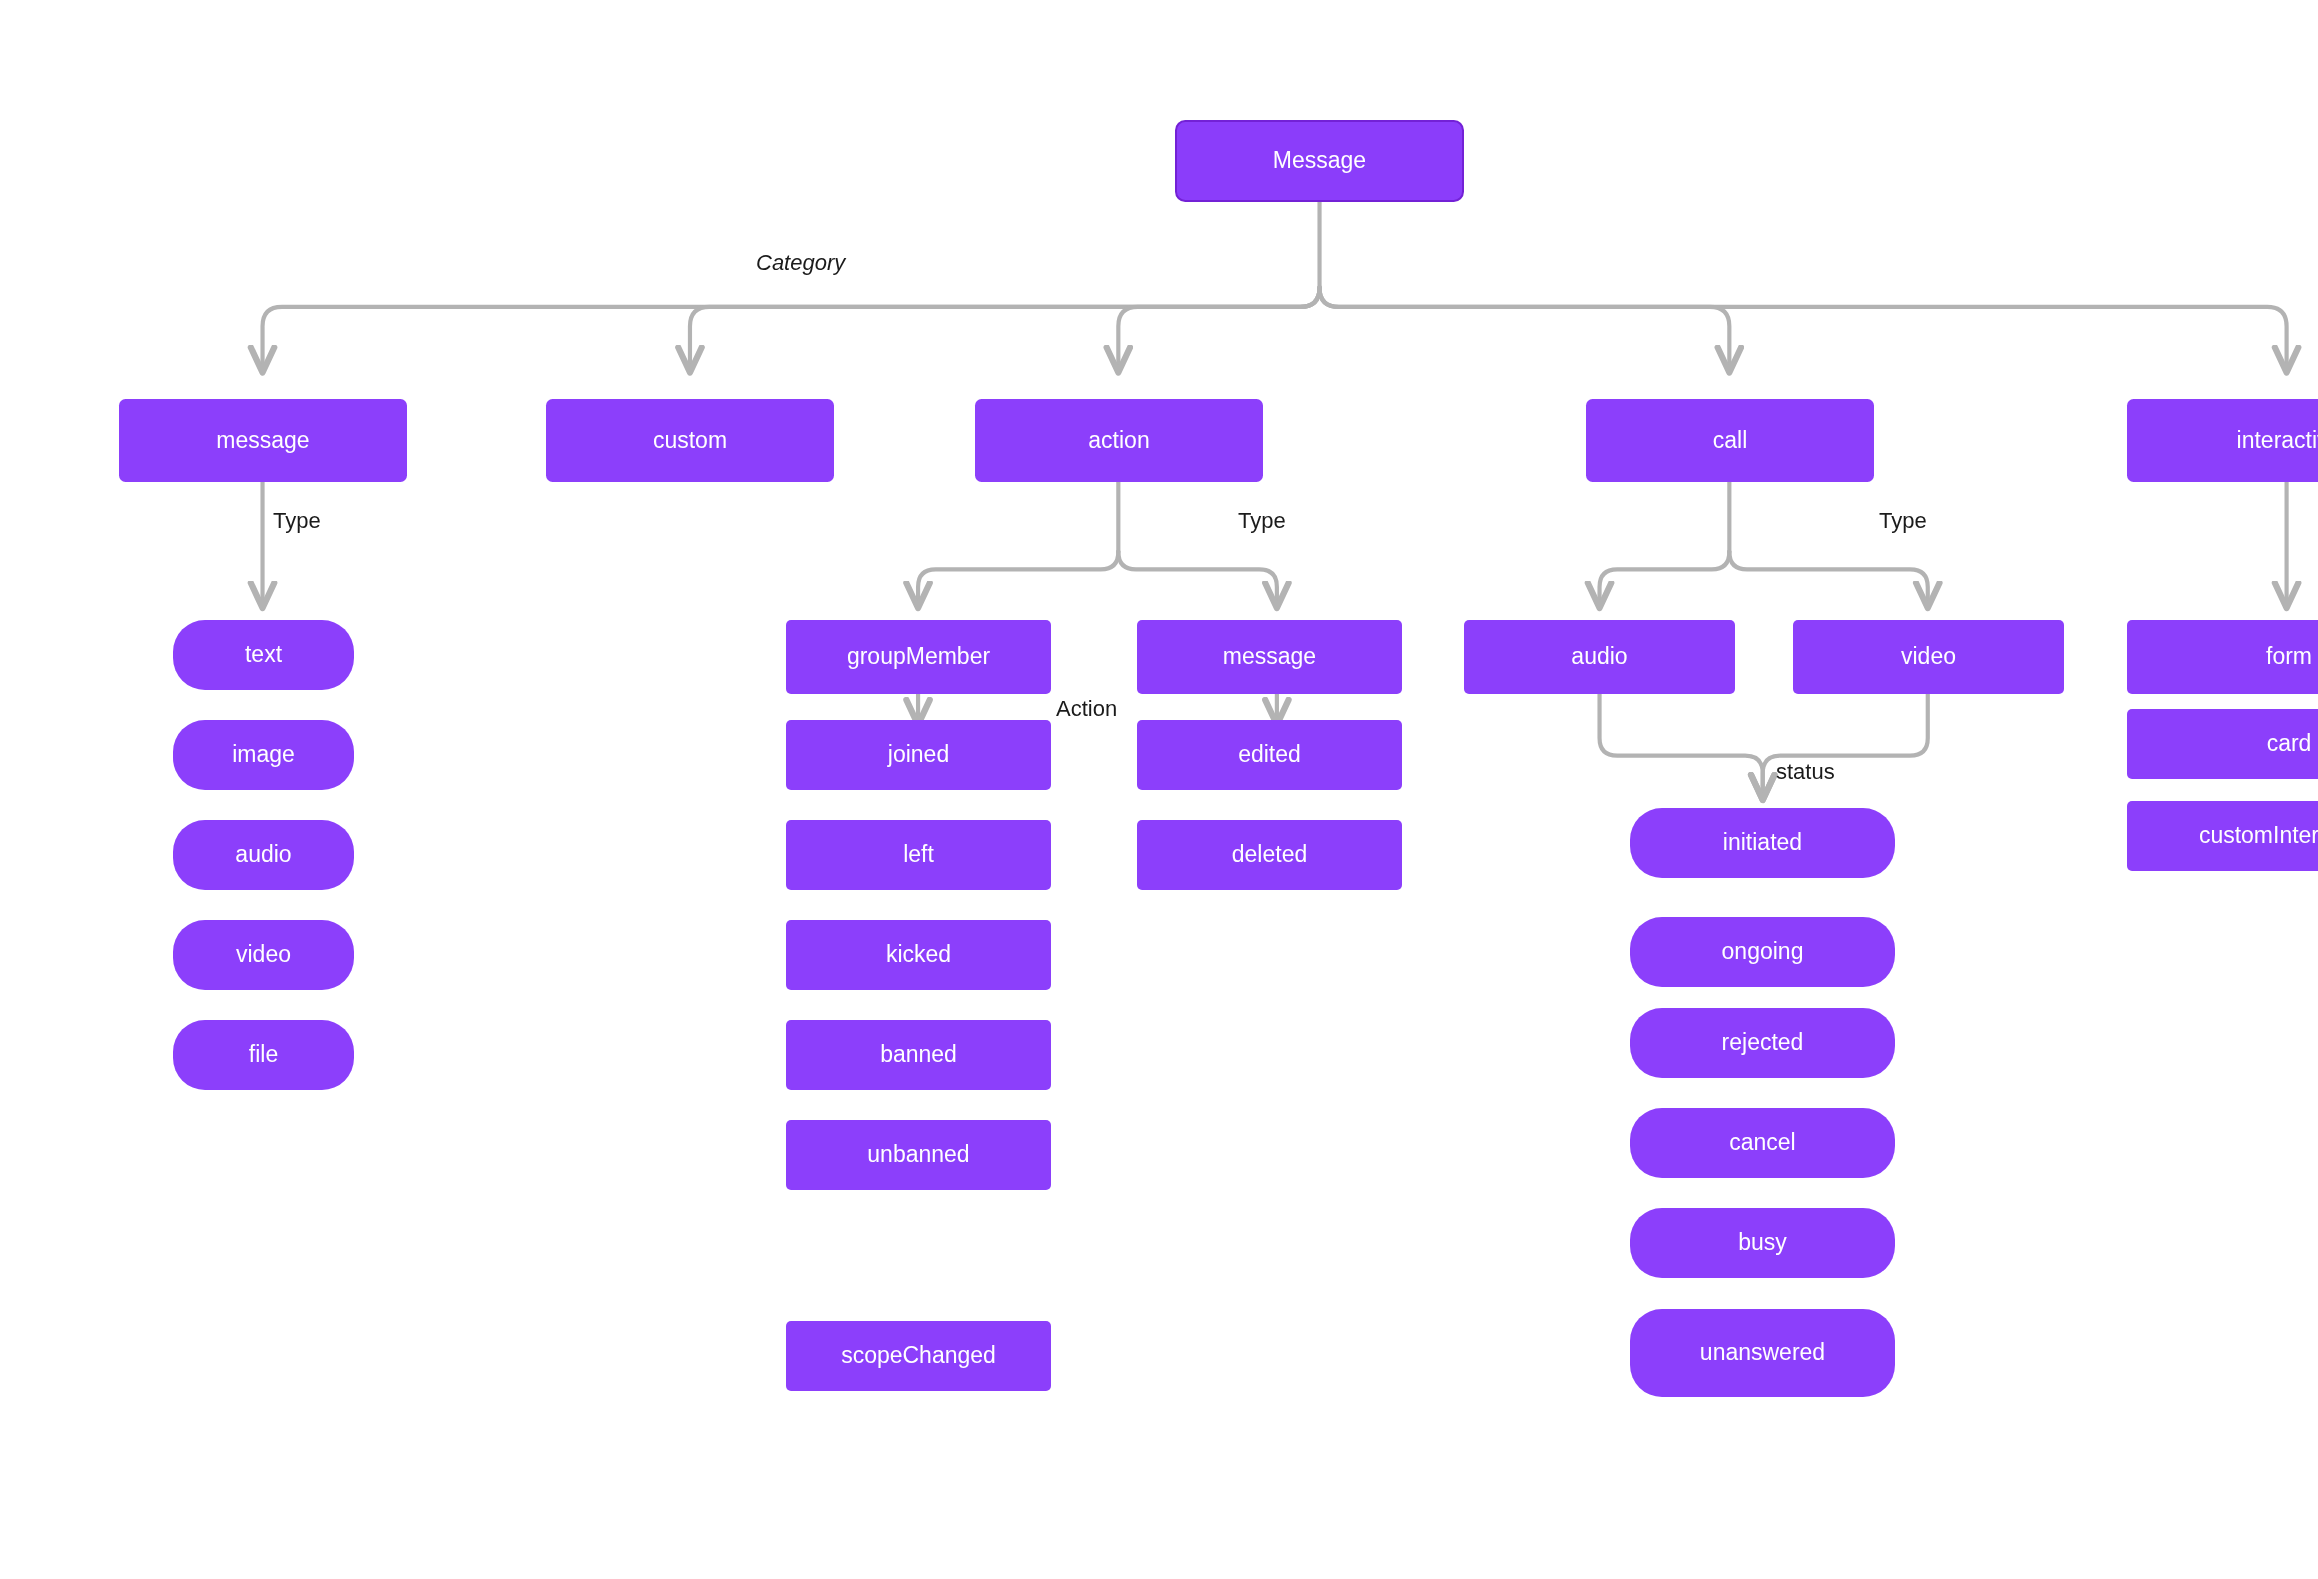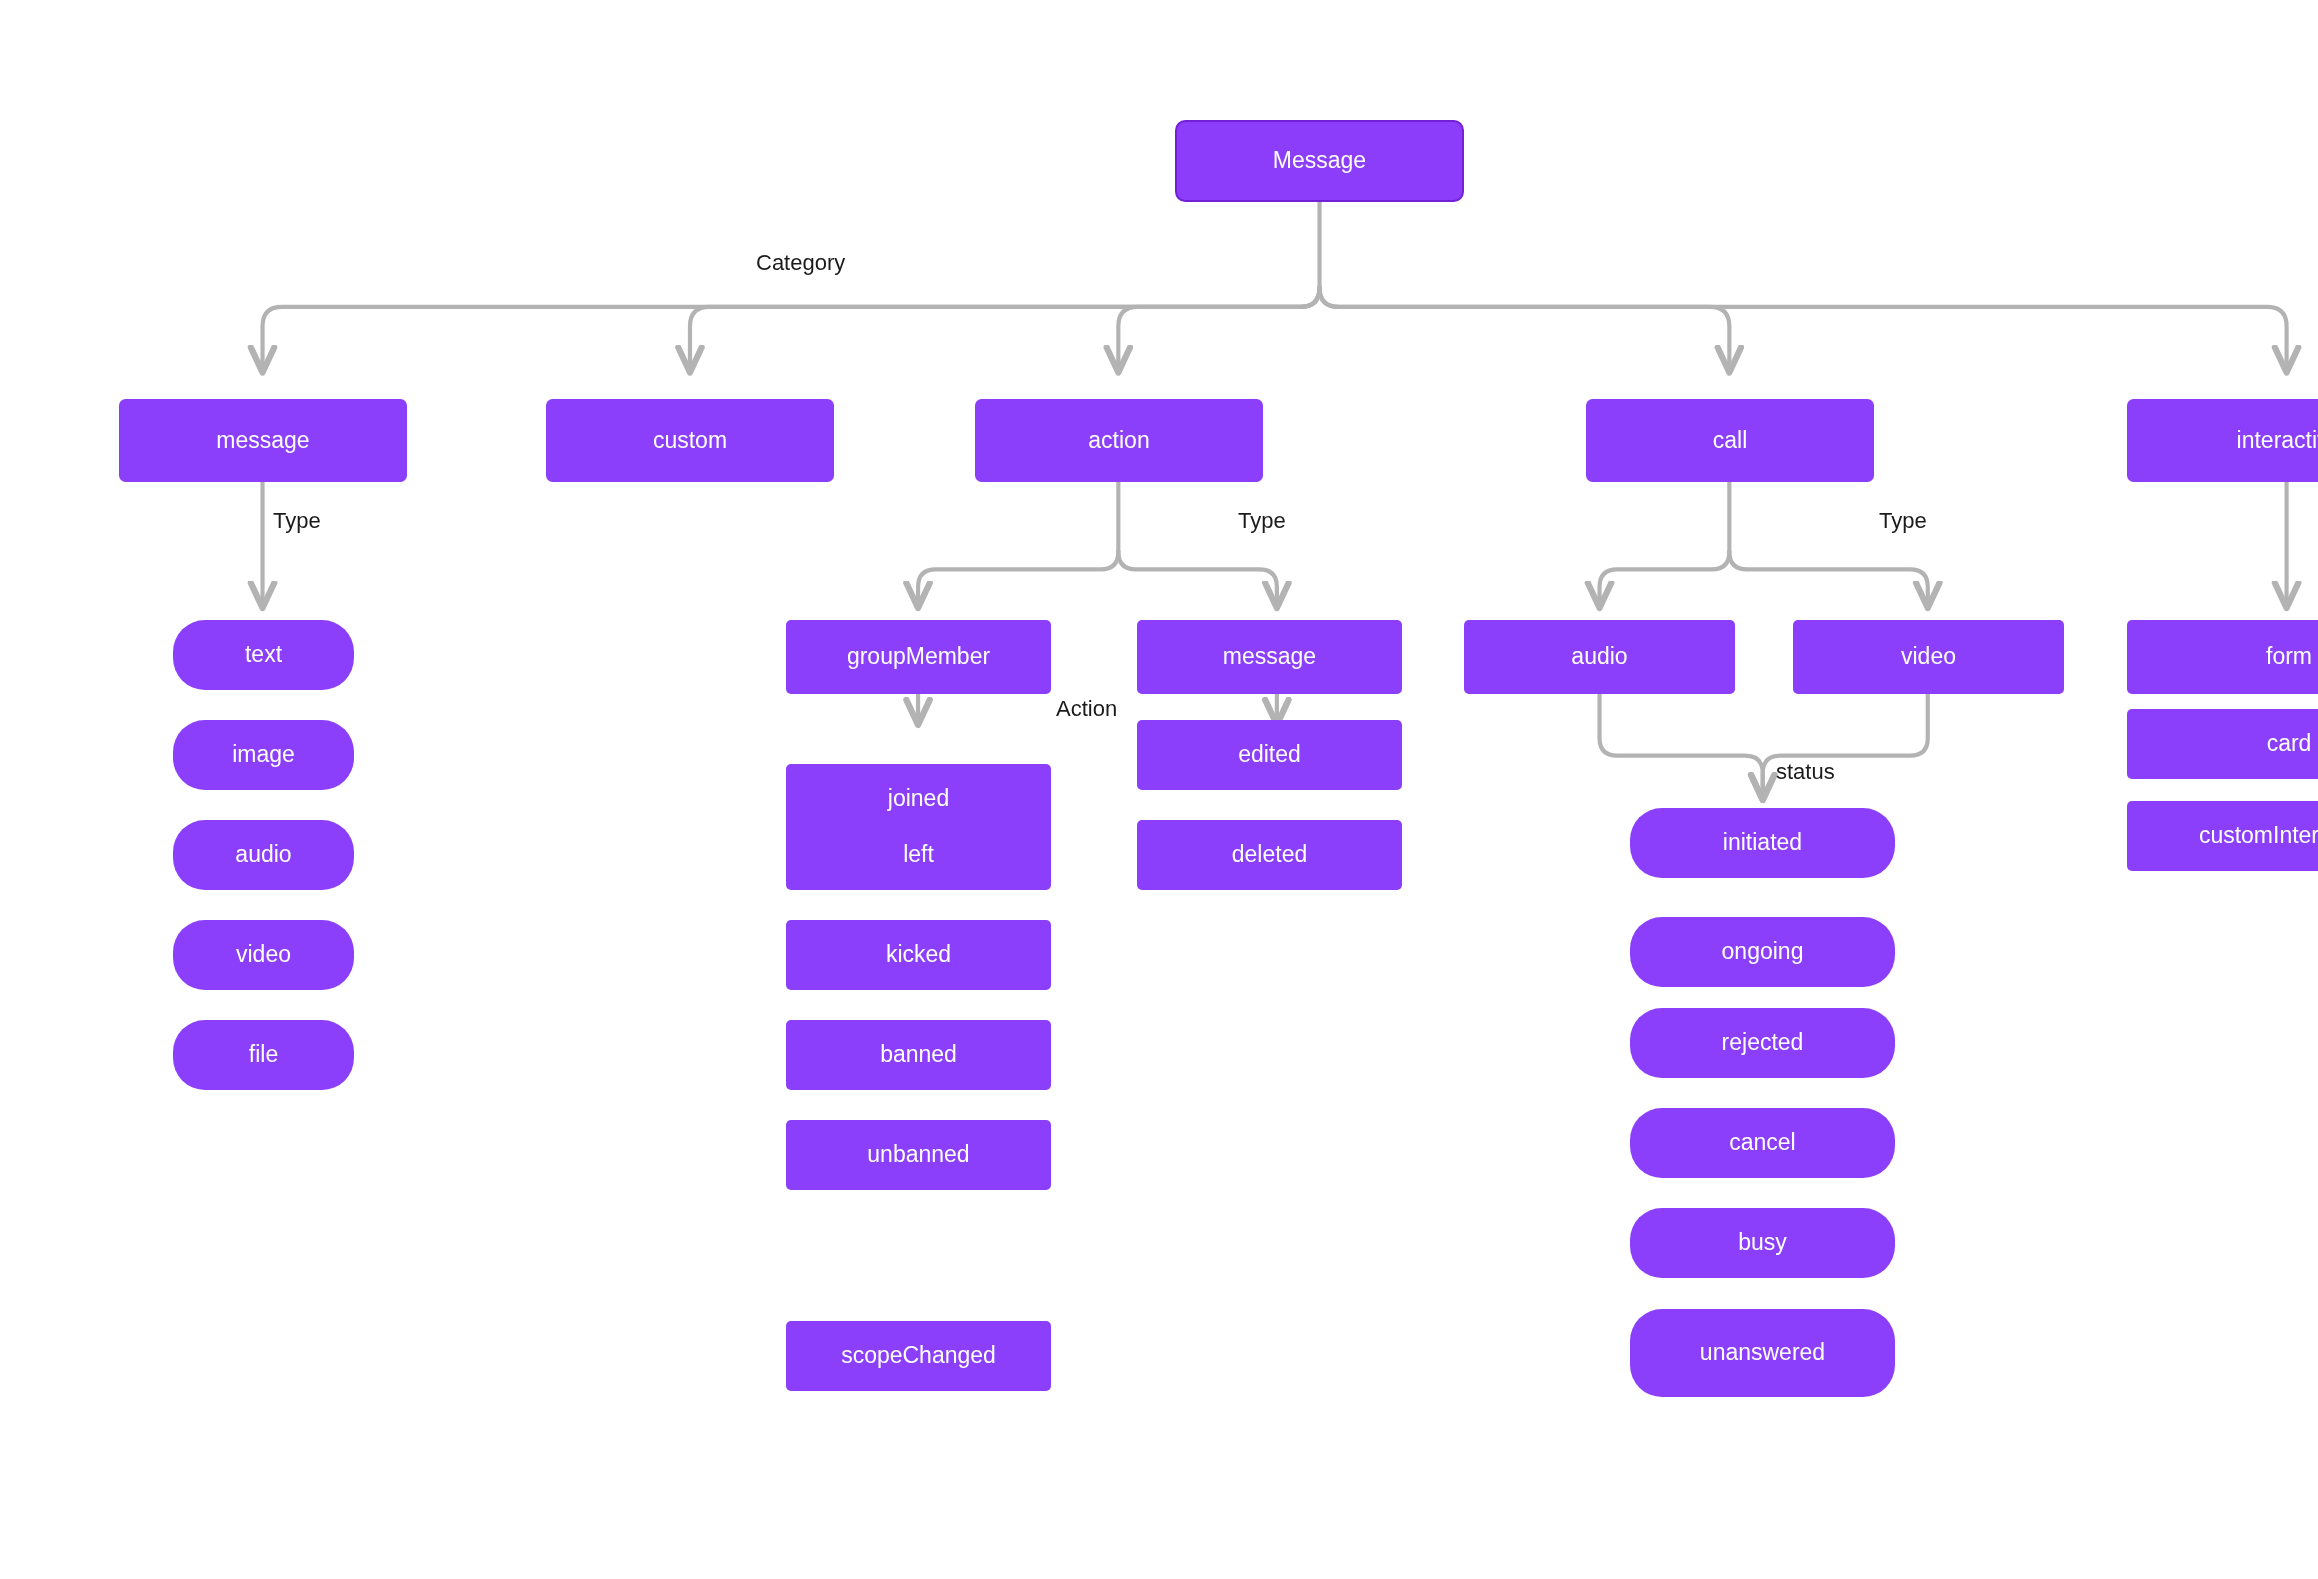--- a/index.html
+++ b/index.html
@@ -86,21 +86,21 @@
 
       <path d="M4932,1038 L4932,1308" marker-end="url(#arrow)"></path>
 
     </g>
   </svg>
 
   <div class="node root" style="left:1175px;top:120px;width:289px;height:82px;">
     <span>Message</span>
   </div>
 
-  <div class="edge-label" style="left:756px;top:250px;">Category</div>
+  <div class="edge-label" style="left:756px;top:250px;font-style:italic;">Category</div>
   <div class="edge-label" style="left:273px;top:508px;">Type</div>
   <div class="edge-label" style="left:1238px;top:508px;">Type</div>
   <div class="edge-label" style="left:1056px;top:696px;">Action</div>
   <div class="edge-label" style="left:1879px;top:508px;">Type</div>
   <div class="edge-label" style="left:1776px;top:759px;">status</div>
 
   <div class="node cat" style="left:119px;top:399px;width:288px;height:83px;">
     <span>message</span>
   </div>
   <div class="node cat" style="left:546px;top:399px;width:288px;height:83px;">
@@ -132,21 +132,21 @@
     <span>file</span>
   </div>
 
   <div class="node rpill" style="left:786px;top:620px;width:265px;height:74px;">
     <span>groupMember</span>
   </div>
   <div class="node rpill" style="left:1137px;top:620px;width:265px;height:74px;">
     <span>message</span>
   </div>
 
-  <div class="node rpill" style="left:786px;top:720px;width:265px;height:70px;margin-top:44px;">
+  <div class="node rpill" style="left:786px;top:720px;width:265px;height:70px;">
     <span>joined</span>
   </div>
   <div class="node rpill" style="left:786px;top:820px;width:265px;height:70px;">
     <span>left</span>
   </div>
   <div class="node rpill" style="left:786px;top:920px;width:265px;height:70px;">
     <span>kicked</span>
   </div>
   <div class="node rpill" style="left:786px;top:1020px;width:265px;height:70px;">
     <span>banned</span>

